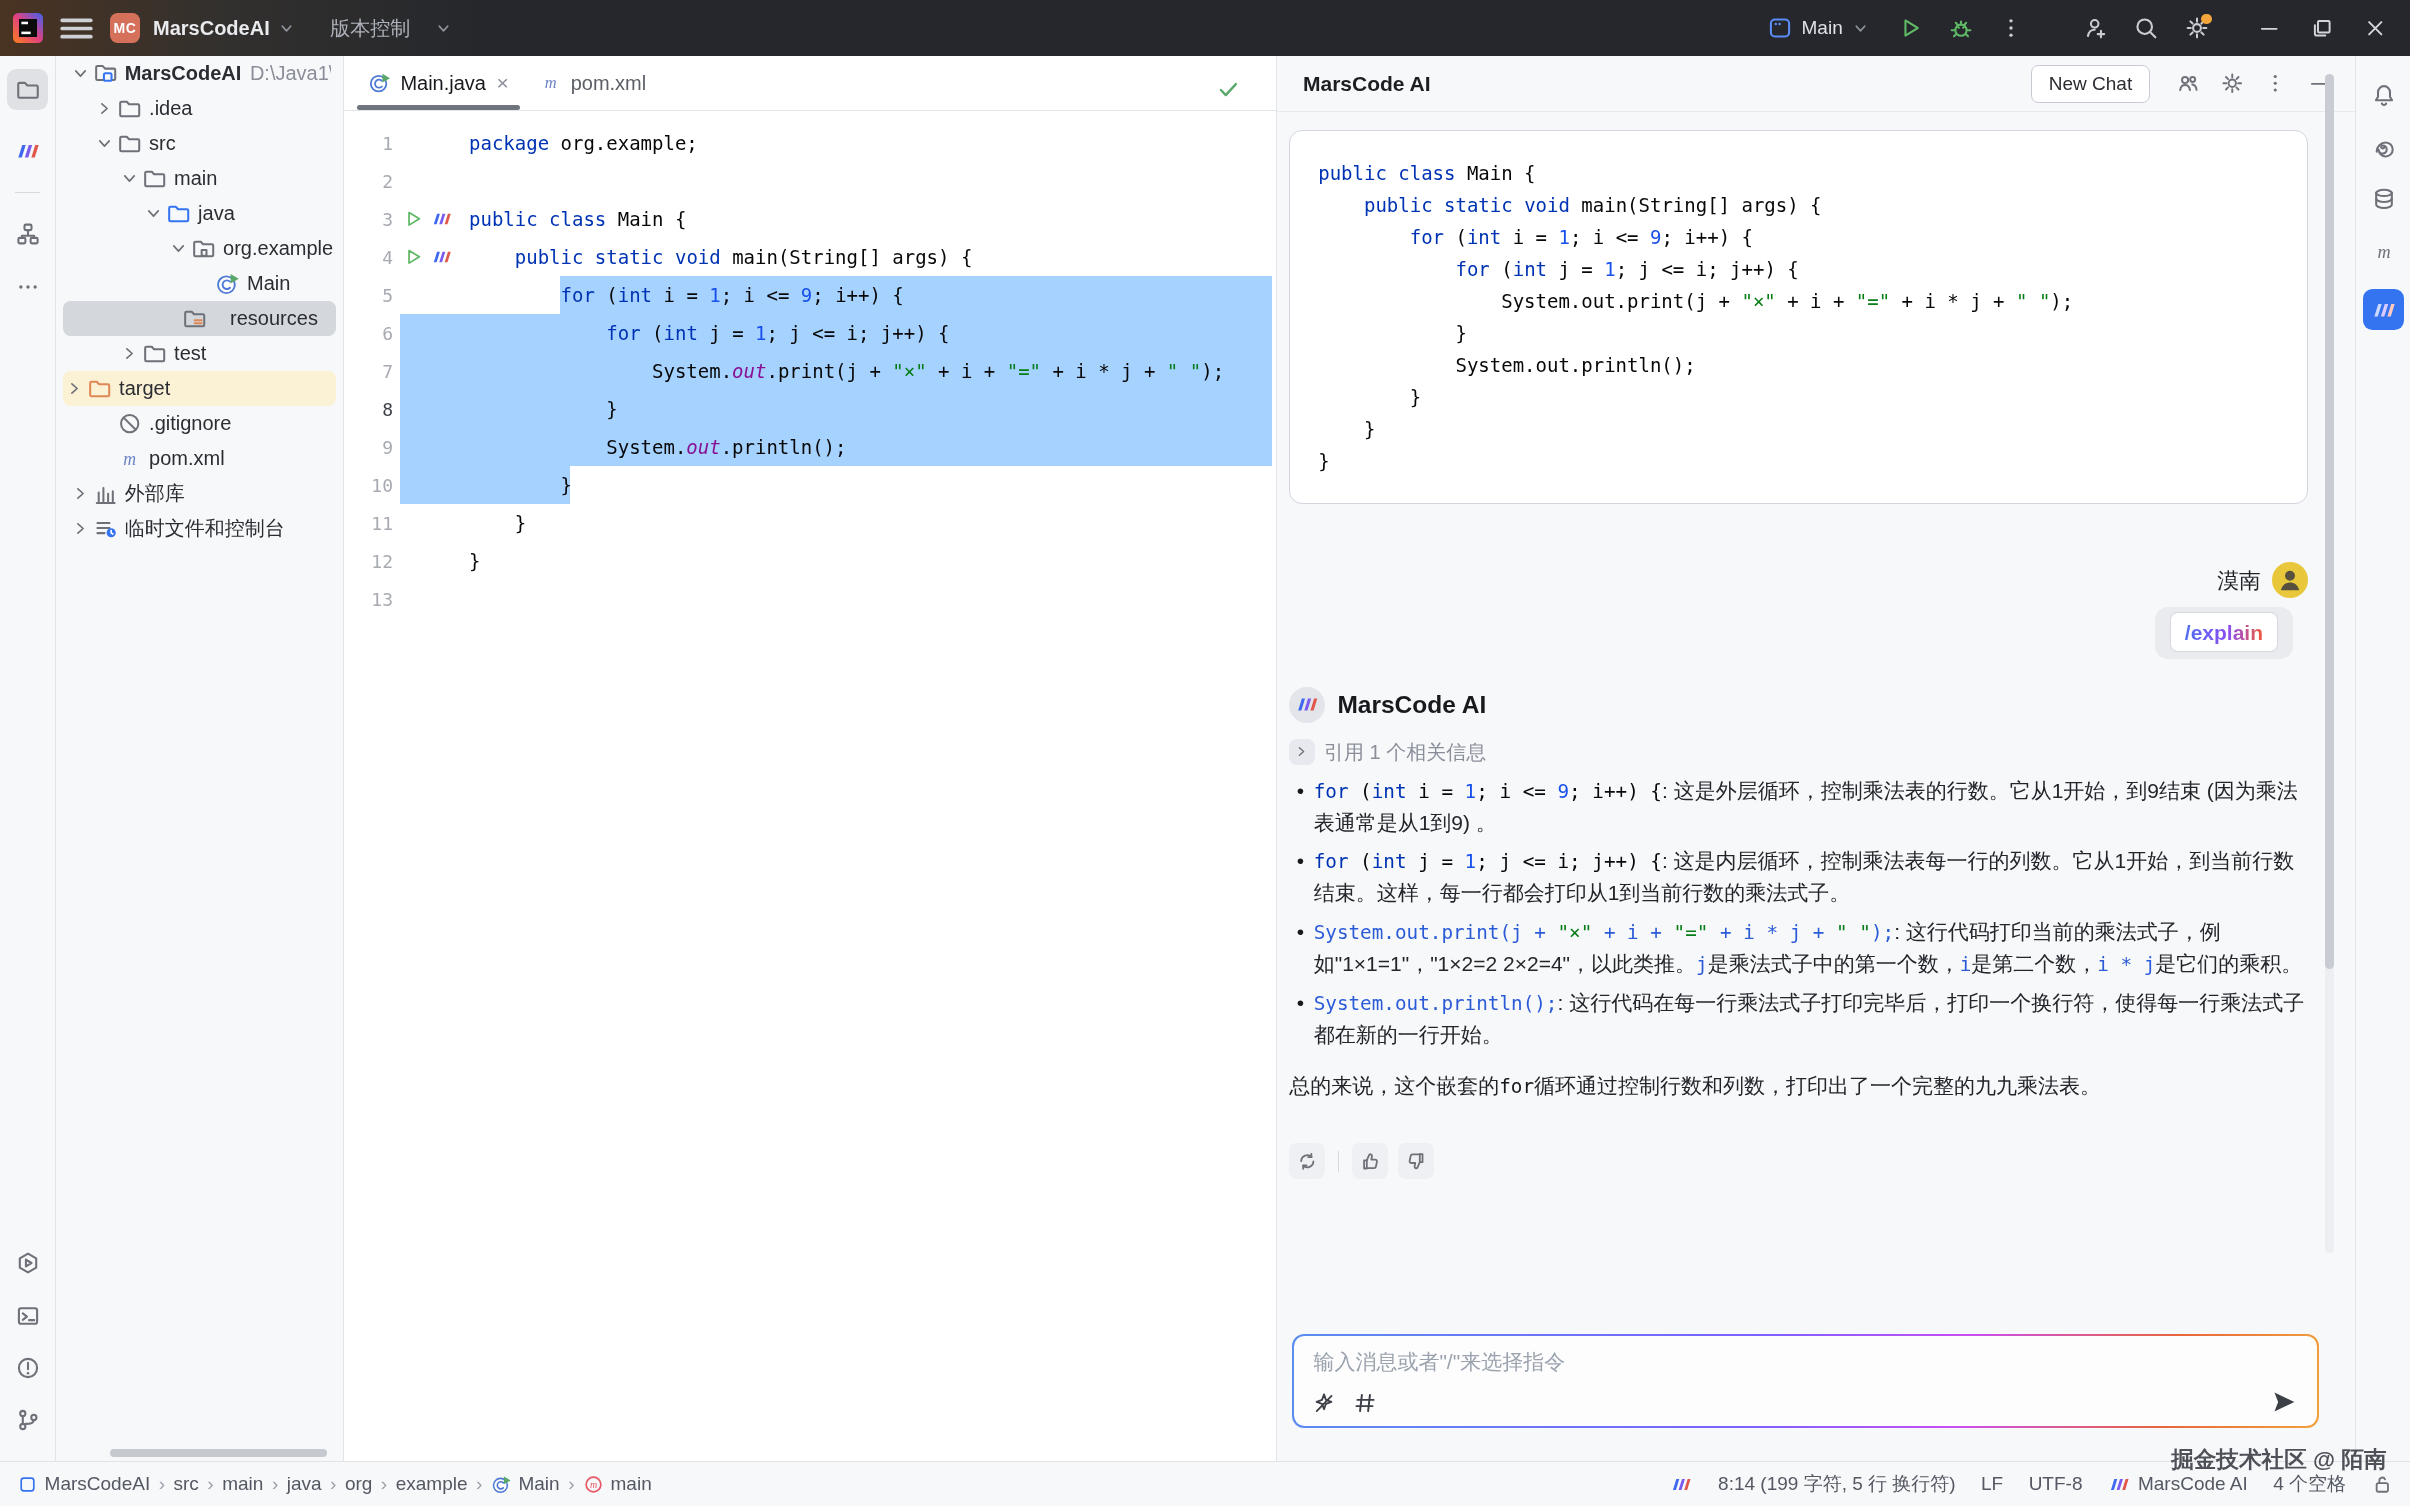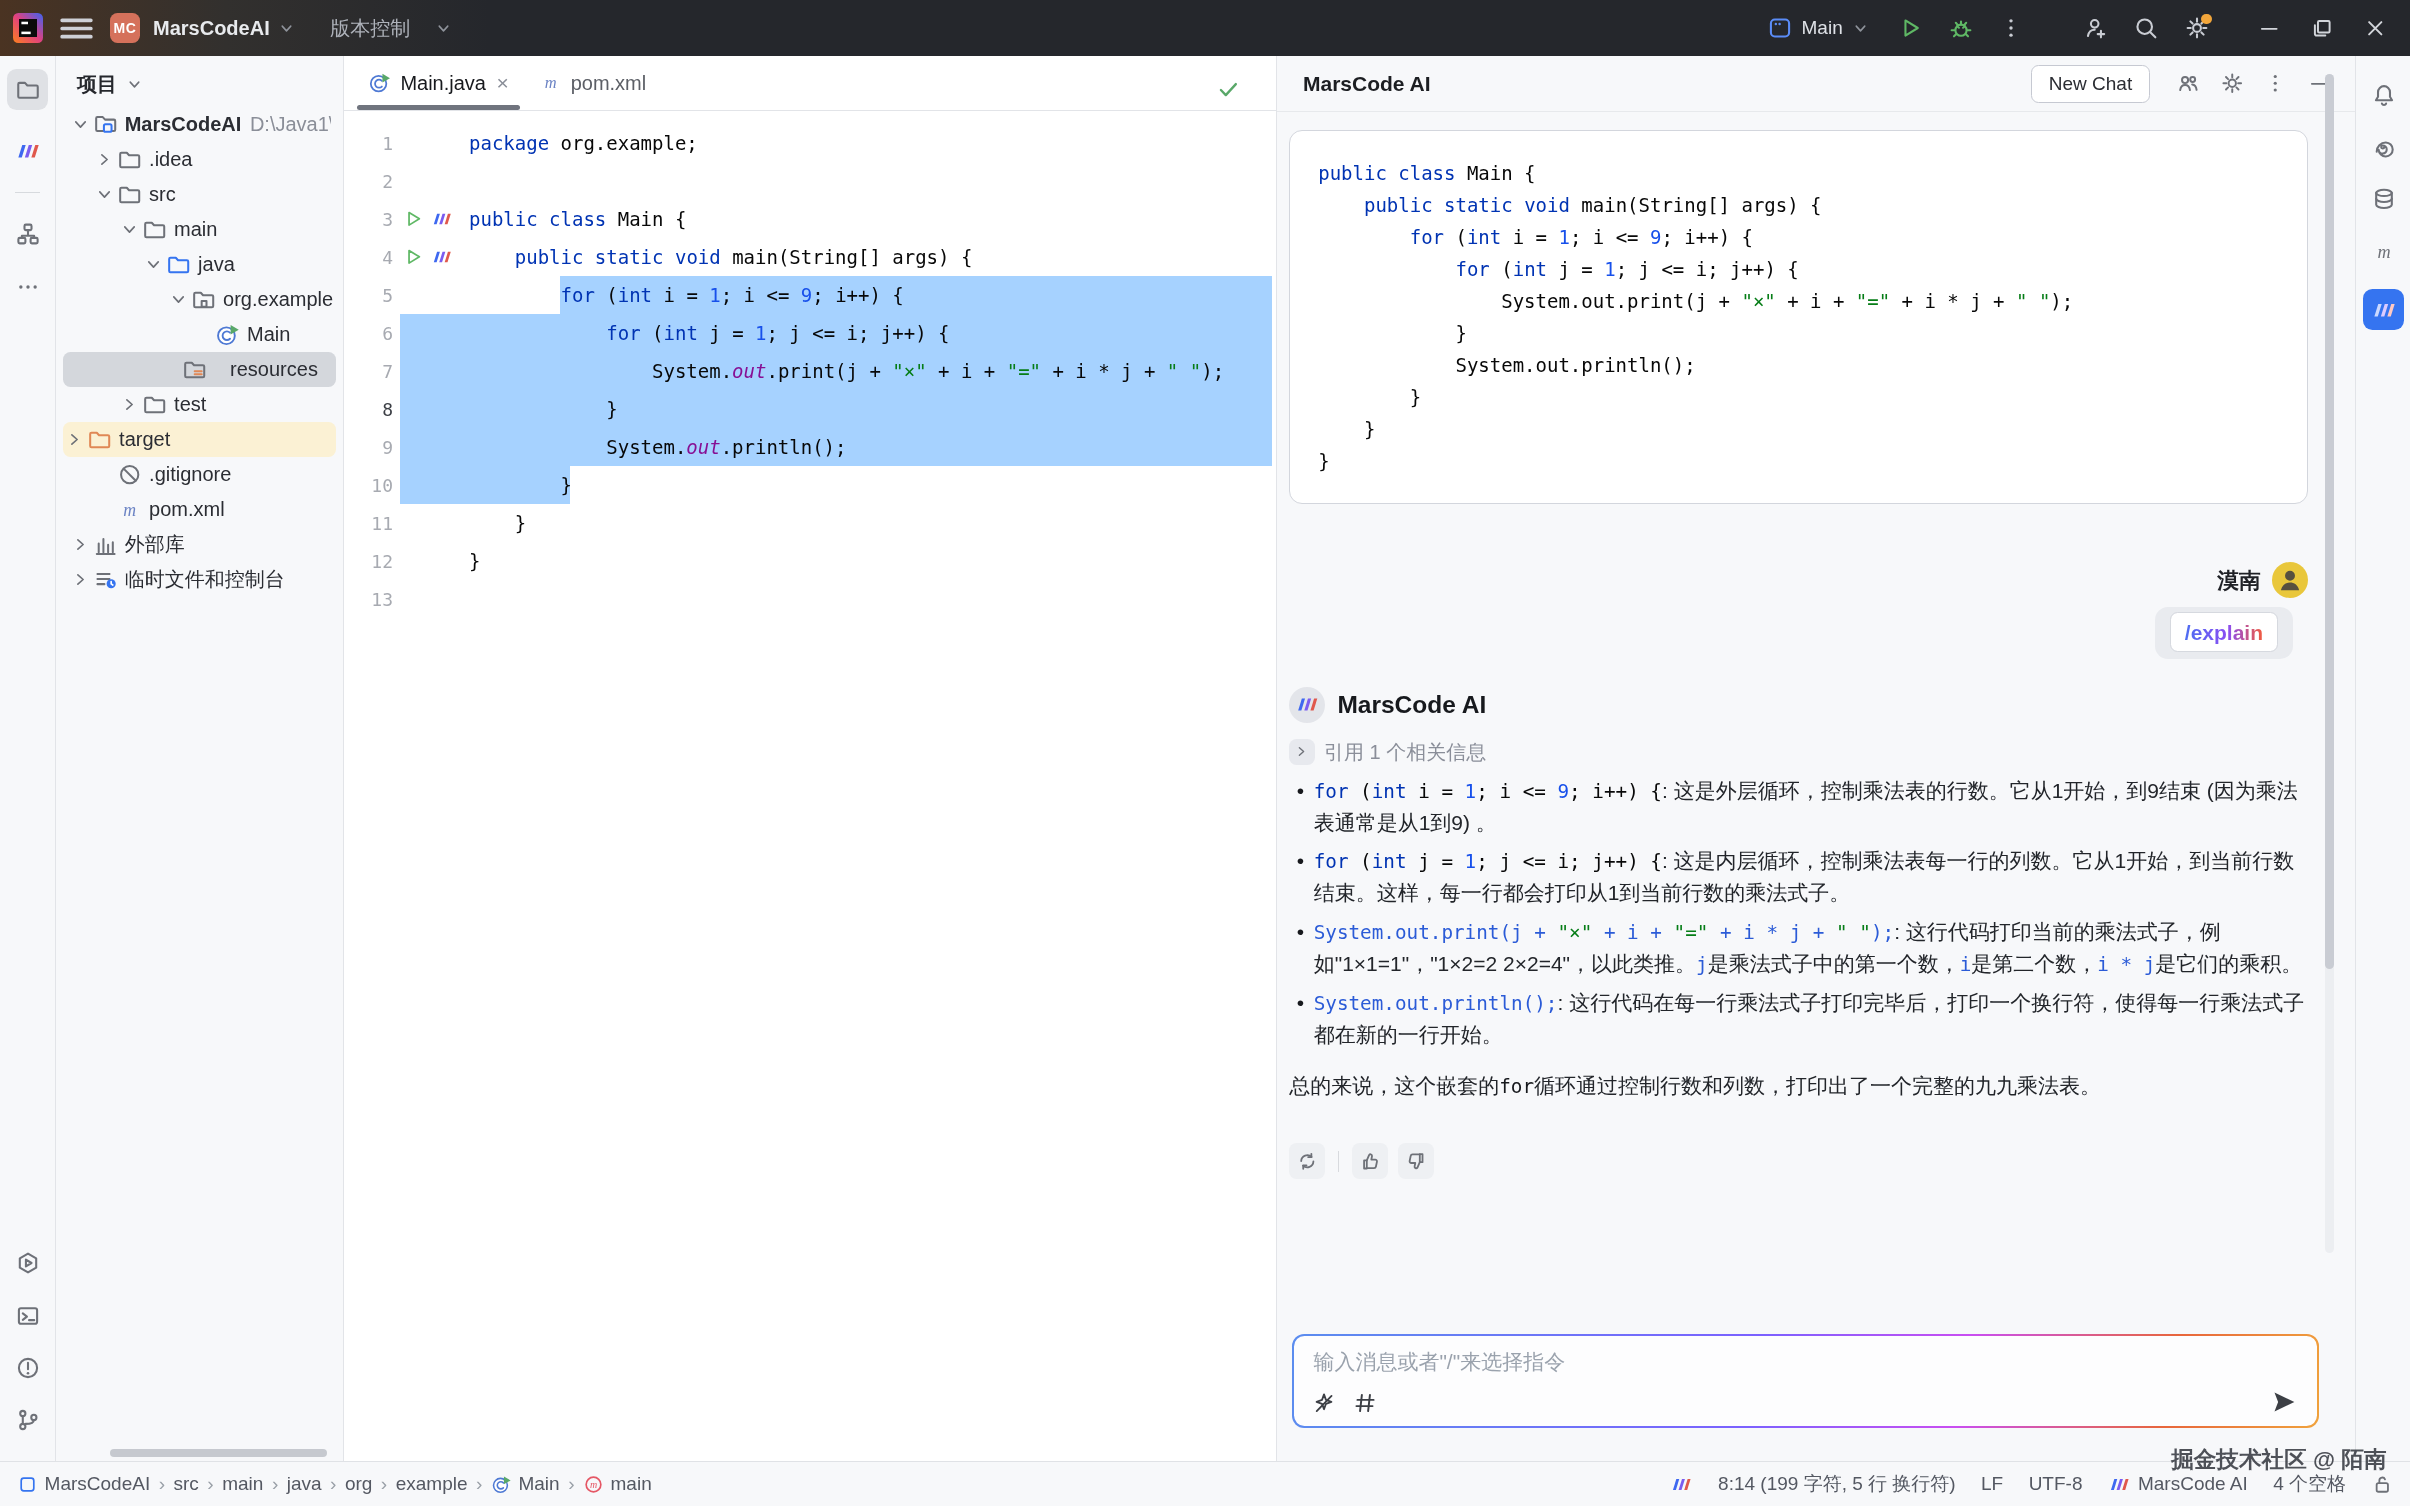--- a/index.html
+++ b/index.html
@@ -66,21 +66,21 @@
 .chat-head{height:56px;display:flex;align-items:center;padding:0 17px 0 26px;border-bottom:0.9px solid #e7e9ec}
 .chat-title{font-size:21px;font-weight:bold;color:#1c1e22}
 .ch-sp{flex:1}
 .newchat{height:38px;padding:0 17px;border:0.9px solid #c6c9d2;border-radius:7.5px;background:#fff;font-size:19px;color:#2b2d33;
  display:inline-flex;align-items:center;margin-right:19px}
 .ch-ib{width:38px;height:38px;display:inline-flex;align-items:center;justify-content:center;border-radius:7.5px}
 .msgs{flex:1;position:relative;padding:18px 47px 0 12.2px;overflow:hidden}
 .codeblk{background:#fff;border:0.9px solid #d3d6dd;border-radius:13px;padding:26px 28px;font-family:"DejaVu Sans Mono","Liberation Mono",monospace;font-size:19px;line-height:32px;white-space:pre}
 .aimsg-txt{font-size:21.7px;margin:43px 0 0 1.9px;color:#22252a}
 .userrow{display:flex;justify-content:flex-end;align-items:center;gap:11.3px;margin:58px 0 0;padding-right:0}
-.uname{font-size:21.7px;font-weight:bold}
+.uname{font-size:21.7px;font-weight:normal}
 .uavatar{width:36px;height:36px;border-radius:50%;background:#E9C73B;display:flex;align-items:center;justify-content:center;overflow:hidden}
 .ububble-row{display:flex;justify-content:flex-end;margin-top:8.5px;padding-right:15px}
 .ububble{background:#e9ebef;border-radius:13px;padding:14px 15px}
 .cmdchip{background:#fff;border:0.9px solid #d6d9df;border-radius:7.5px;padding:7.5px 14px;font-size:21px;font-weight:bold;
  background-clip:padding-box}
 .cmdchip span{background:linear-gradient(90deg,#4e6ef2 0%,#8a4ef2 55%,#f25a3c 100%);-webkit-background-clip:text;background-clip:text;color:transparent}
 .airow{display:flex;align-items:center;gap:12.2px;margin-top:28px}
 .aiavatar{width:36px;height:36px;border-radius:50%;background:#e3e5ea;display:flex;align-items:center;justify-content:center}
 .ainame{font-size:24.5px;font-weight:bold;color:#17191d}
 .cite{display:flex;align-items:center;gap:9.4px;margin-top:16px;color:#8a8e99;font-size:20px}
@@ -320,28 +320,20 @@
             <circle cx="14.5" cy="8" r="2"></circle>
             <circle cx="6" cy="15" r="2"></circle>
             <path d="M6 7v6"></path>
             <path d="M14.5 10c0 2.2-3.3 3-6.3 3"></path>
           </svg>
         </span>
       </span>
     </div>
 
   <div class="proj-panel">
-    <div class="pp-head">
-      <span>项目</span>
-      <span class="ic" style="width:19px;height:19px;color:#6E7178" id="pp-chev">
-          <svg viewBox="0 0 20 20" fill="none" stroke="currentColor" stroke-width="1.6" stroke-linecap="round" stroke-linejoin="round">
-            <path d="M5.5 7.5l4.5 5 4.5-5"></path>
-          </svg>
-        </span>
-    </div>
     <div class="tree" id="tree">
         <div class="trow" style="padding-left: 5.6px;">
           <span class="chev">
             <span class="ic" style="height: 21px; width: 21px;">
               <svg viewBox="0 0 20 20" fill="none" stroke="currentColor" stroke-width="1.6" stroke-linecap="round" stroke-linejoin="round">
                 <path d="M5.5 7.5l4.5 5 4.5-5"></path>
               </svg>
             </span>
           </span>
           <span class="ic" style="height: 25.4px; width: 25.4px;">

